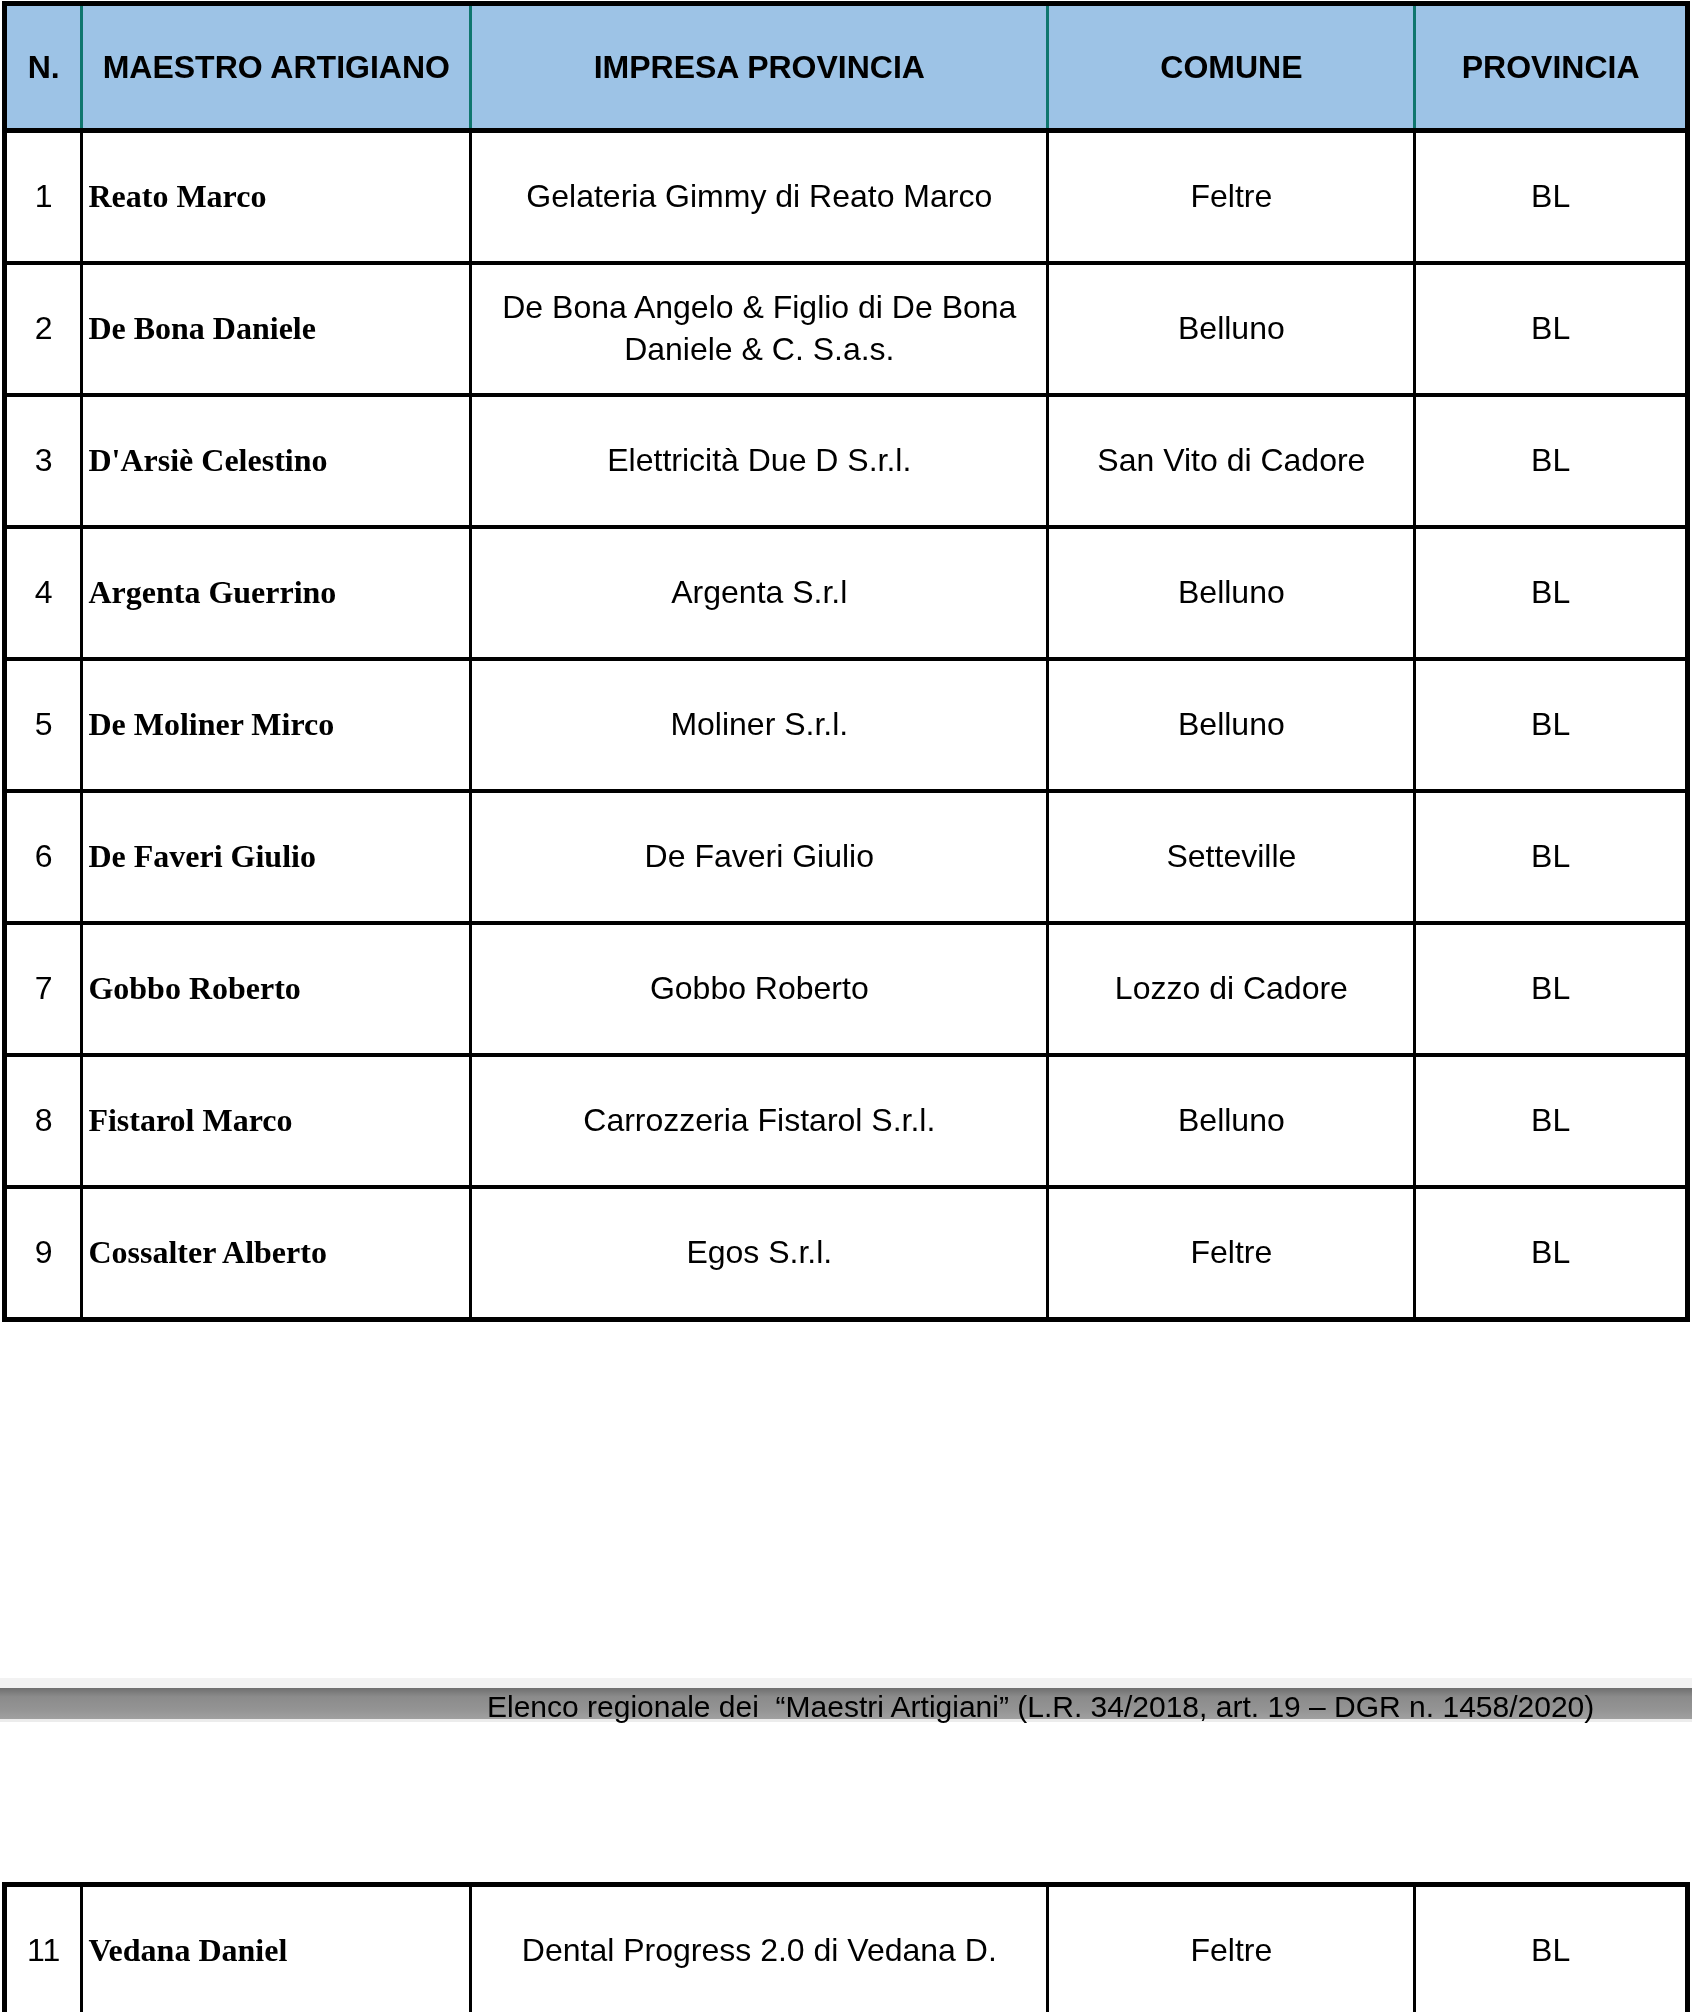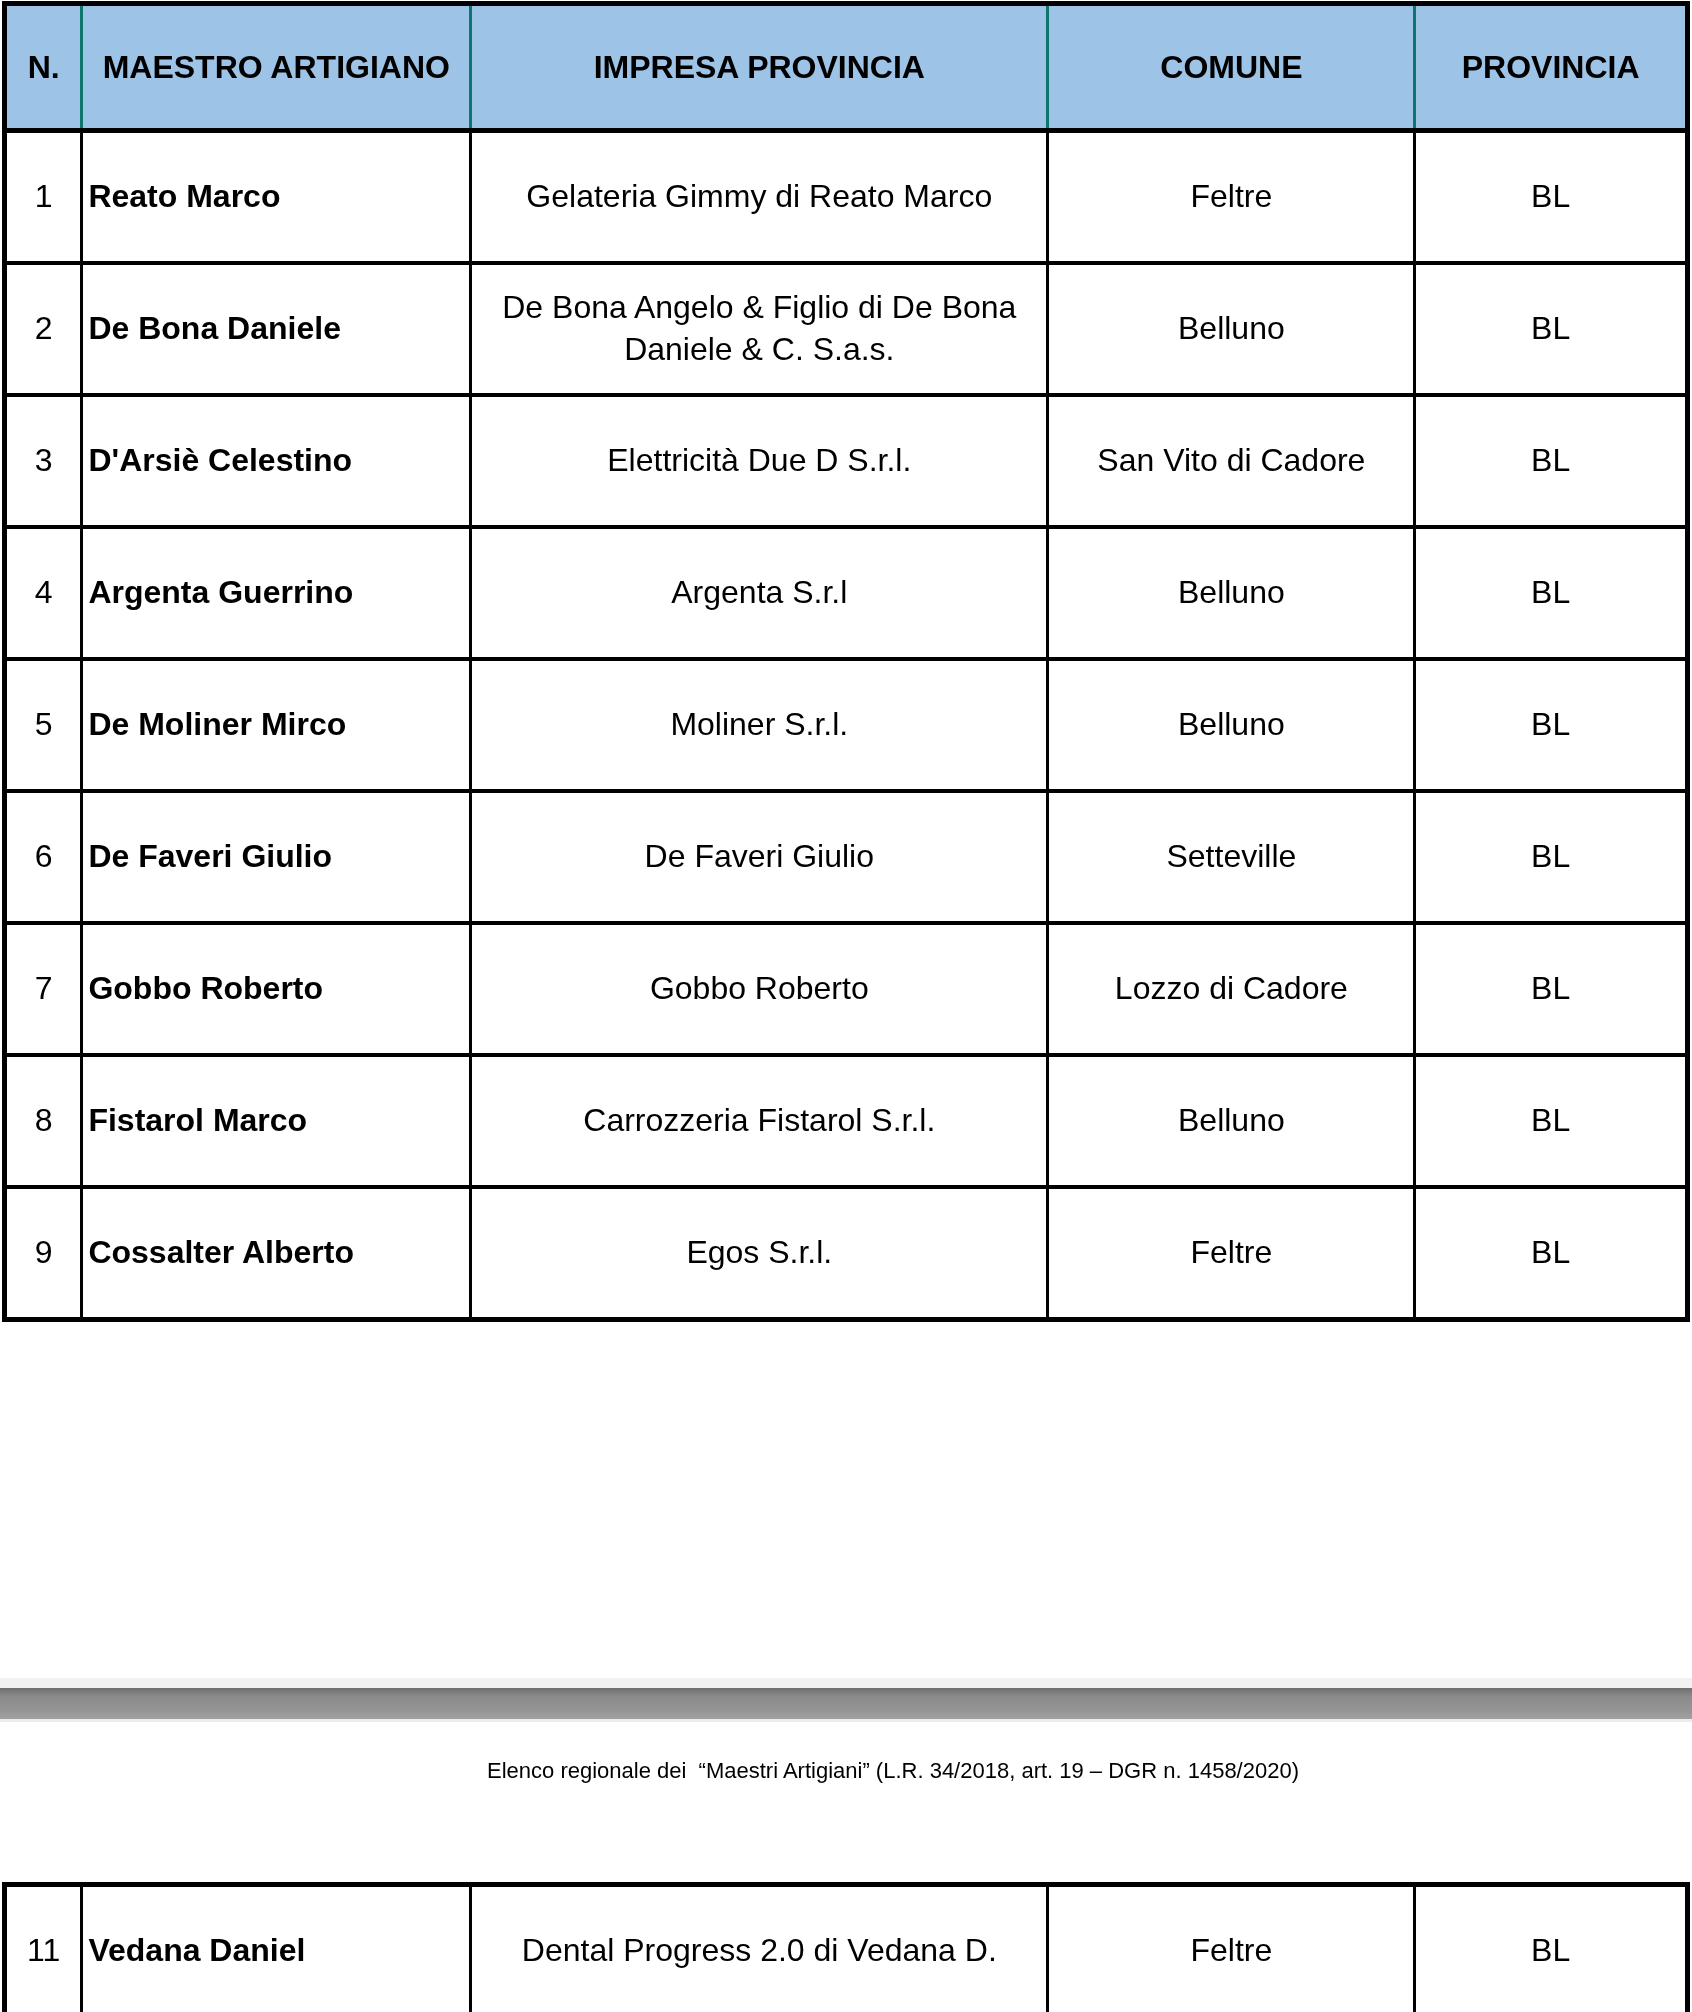--- a/index.html
+++ b/index.html
@@ -58,41 +58,42 @@
     padding: 0 10px;
     overflow: hidden;
   }
   table.maestri th:first-child,
   table.maestri td:first-child { border-left: none; }
   table.maestri td.name {
     text-align: left;
     font-weight: bold;
     padding-left: 5px;
     padding-right: 4px;
+    font-family: Liberation Serif, serif;
   }
 
   
   .separator-zone {
     position: absolute;
     top: 1678px;
     left: 0;
     width: 1692px;
   }
   .sep-bg-top { height: 10px; background: var(--separator-bg, #f2f2f2); }
   .sep-bar {
     height: 31px;
     background: linear-gradient(180deg, #6f6f6f 0%, #8b8b8b 28%, var(--separator-bar, #949494) 70%, #a0a0a0 100%);
   }
   .sep-bg-bottom { height: 3px; background: #ececec; }
 
   .caption {
     position: absolute;
-    top: 1758px;
+    top: 1690px;
     left: 487px;
-    font-size: 22px;
+    font-size: 30px;
     white-space: pre;
   }
 </style>
 </head>
 <body>
 
 <div class="page-table first">
   <table class="maestri">
     <colgroup>
       <col class="c-num">

